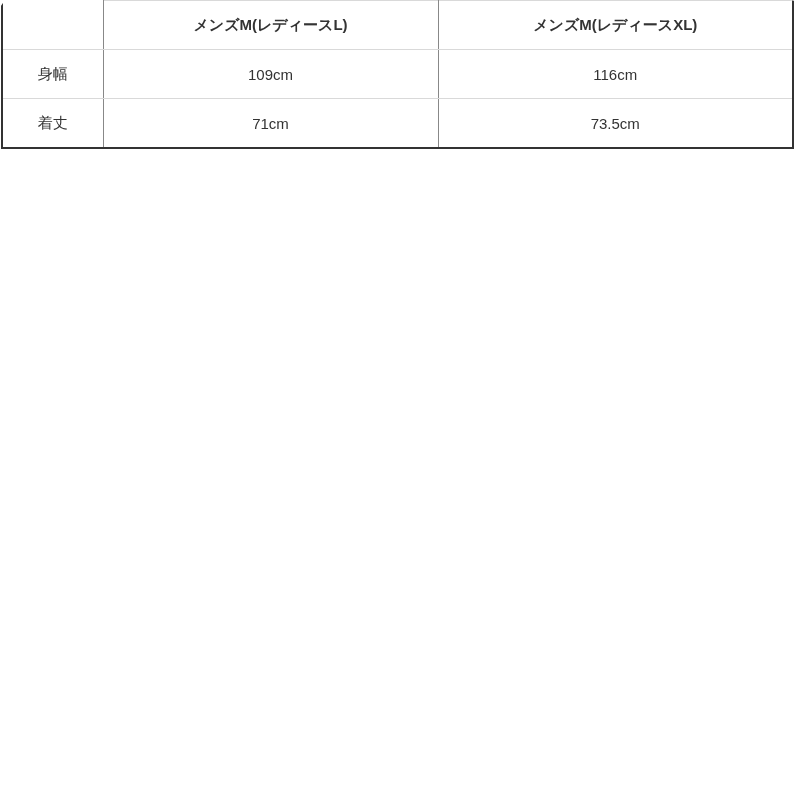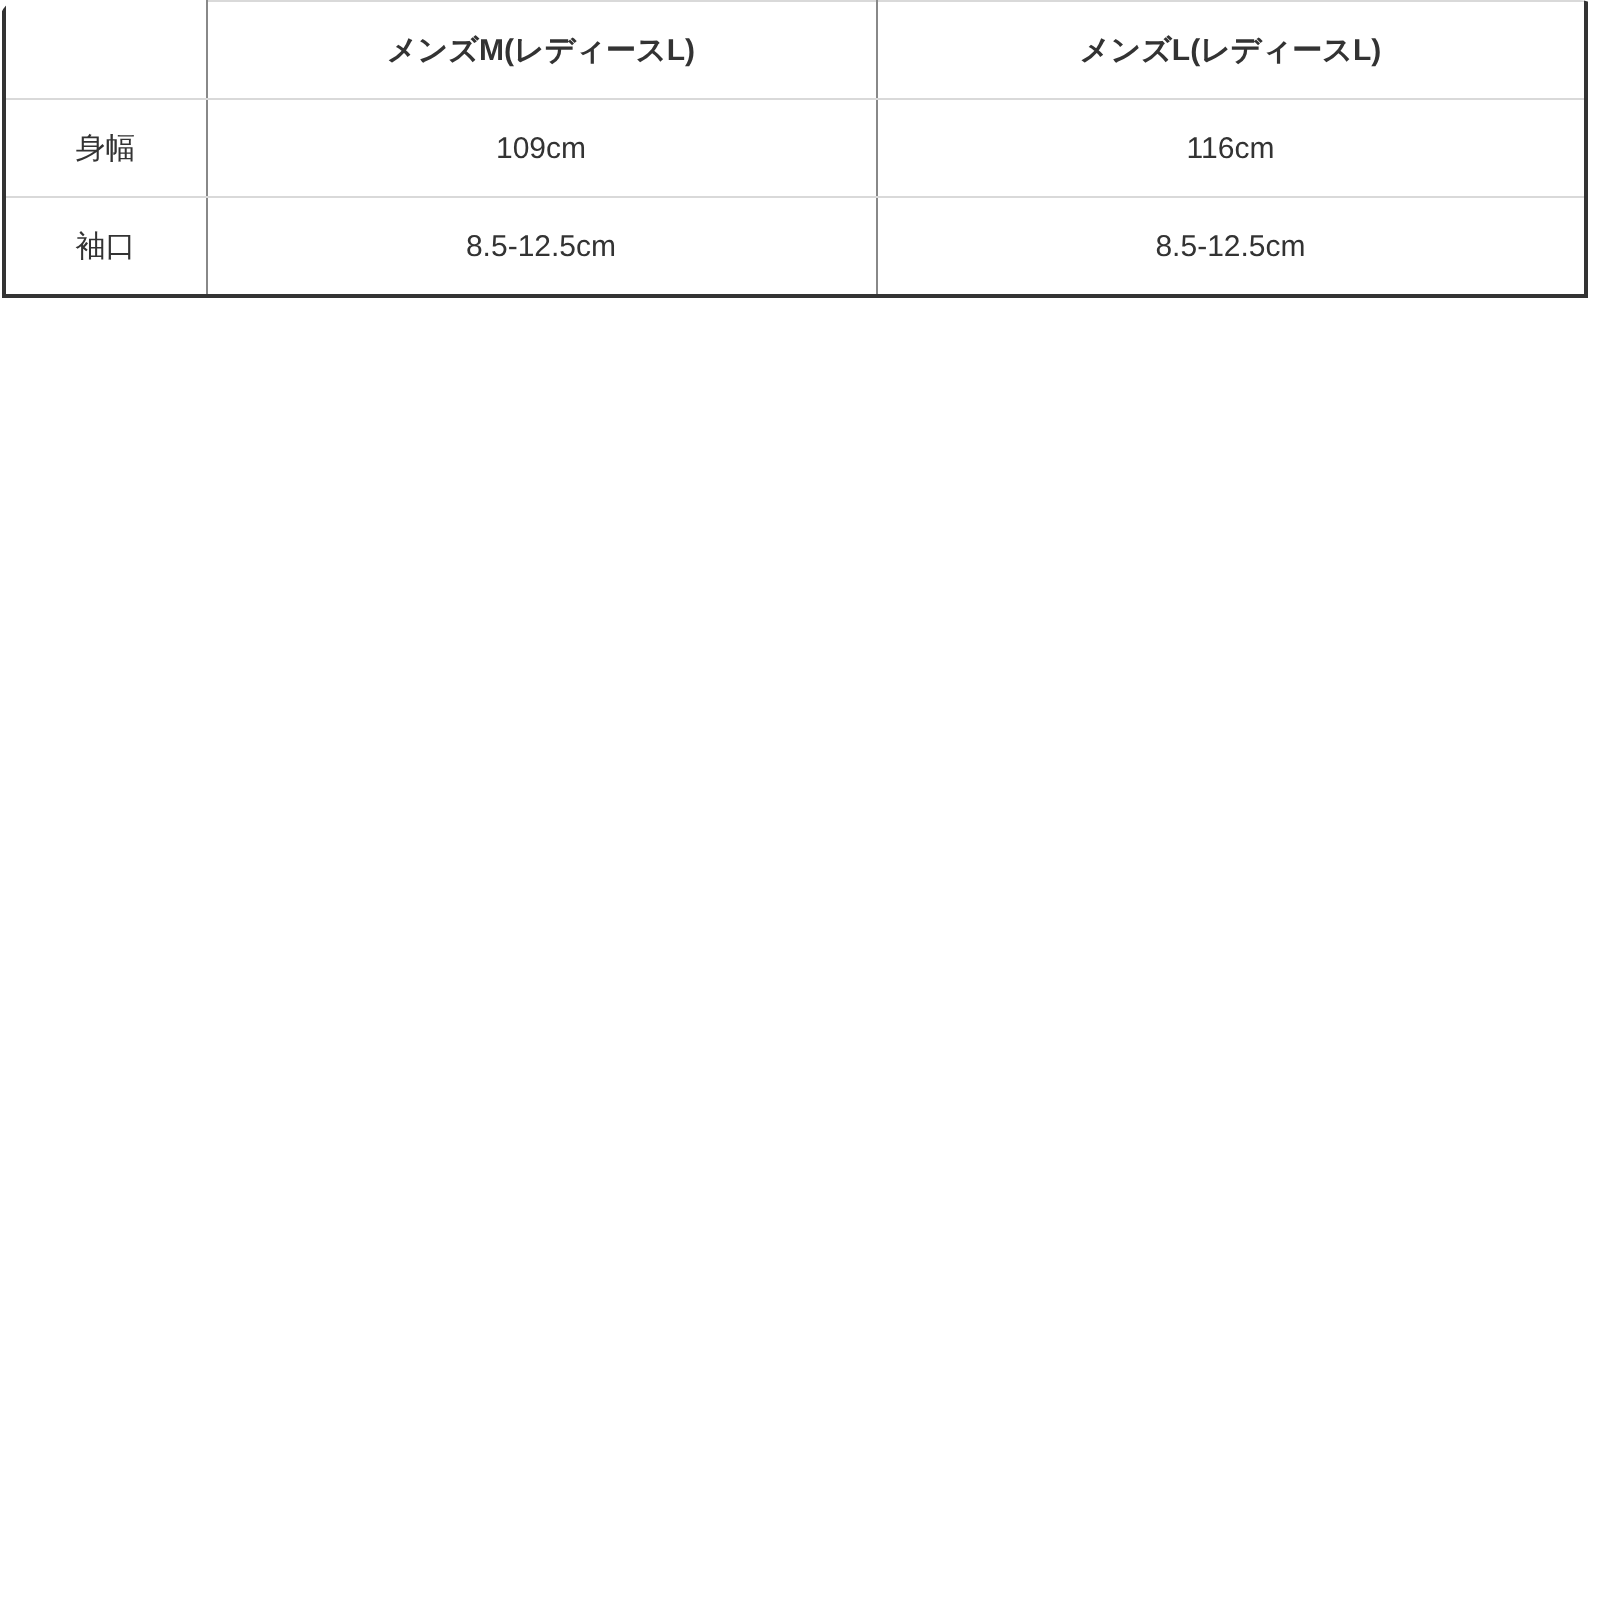--- a/index.html
+++ b/index.html
@@ -62,29 +62,29 @@
   <table class="size-chart">
     <colgroup>
       <col class="c-label">
       <col class="c-m">
       <col class="c-l">
     </colgroup>
     <thead>
       <tr>
         <th class="corner"></th>
         <th>メンズM(レディースL)</th>
-        <th>メンズL(レディースL)</th>
+        <th>メンズM(レディースXL)</th>
       </tr>
     </thead>
     <tbody>
       <tr>
         <td class="row-label">身幅</td>
         <td>109cm</td>
         <td>116cm</td>
       </tr>
       <tr>
-        <td class="row-label">袖口</td>
-        <td>8.5-12.5cm</td>
-        <td>8.5-12.5cm</td>
+        <td class="row-label">着丈</td>
+        <td>71cm</td>
+        <td>73.5cm</td>
       </tr>
     </tbody>
   </table>
 </div>
 
 </body></html>

